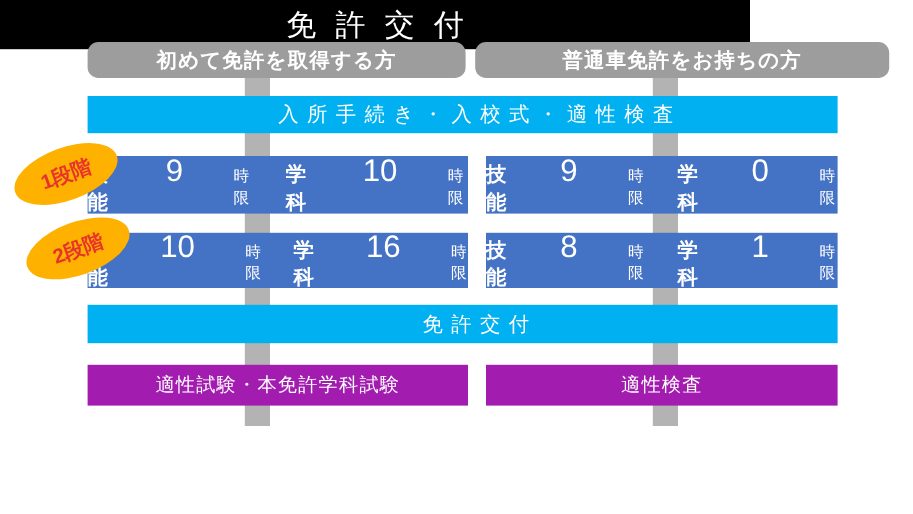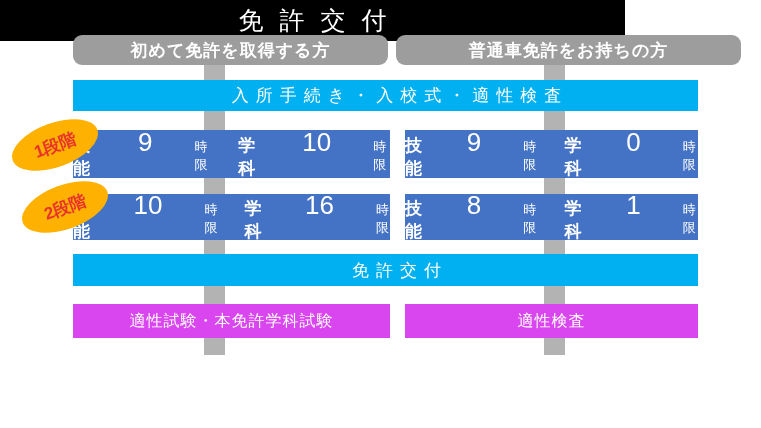--- a/index.html
+++ b/index.html
@@ -67,21 +67,21 @@
   .stage-box .lbl  { font-size: 17px; font-weight: bold; }
   .stage-box .num  { font-size: 26px; font-weight: 400; margin: 0 7px; line-height: 1; }
   .stage-box .unit { font-size: 13px; }
   .row1 { top: 130px; height: 48px; }
   .row2 { top: 194px; height: 46px; }
   .col-left  { left: 73px;  width: 317px; }
   .col-right { left: 405px; width: 293px; }
 
   .exam {
     top: 304px; height: 34px;
-    background: #d946ef;
+    background: #a21caf;
     color: #ffffff;
     font-size: 16px;
     letter-spacing: 1px;
     display: flex; align-items: center; justify-content: center;
     z-index: 2;
   }
 
   .navy {
     left: 73px; width: 625px;
     top: 350px; height: 41px;

